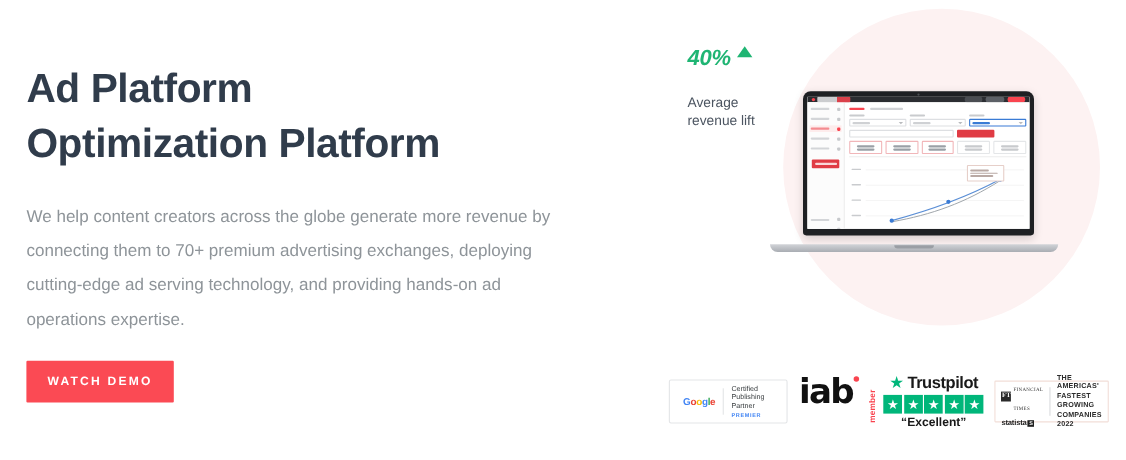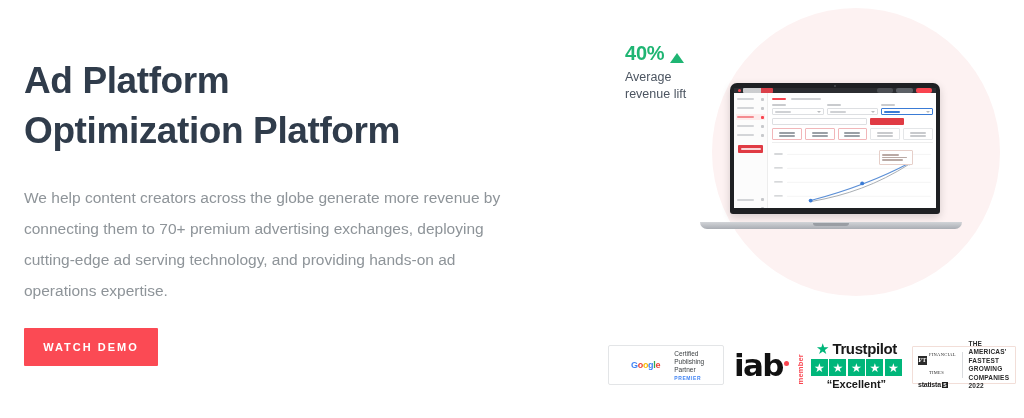--- a/index.html
+++ b/index.html
@@ -41,34 +41,34 @@
     padding: 13px 0;
     width: 131px;
     text-align: center;
     cursor: pointer;
     border-radius: 1px;
   }
   .btn.wide { width: 134px; }
 
   
   .stat { position: absolute; left: 625px; top: 42px; width: 110px; }
-  .stat-top { display: flex; align-items: flex-end; gap: 6px; }
+  .stat-top { display: flex; align-items: flex-start; gap: 6px; font-style: italic; }
   .stat-num {
     font-size: 20px; font-weight: 700; color: #1fb573; letter-spacing: -0.2px;
   }
   .tri-up {
     width: 0; height: 0;
     border-left: 7px solid transparent;
     border-right: 7px solid transparent;
     border-bottom: 10px solid #1fb573;
     display: inline-block;
     margin-bottom: 2px;
   }
   .stat-label {
-    margin-top: 4px;
+    margin-top: 20px;
     font-size: 12.5px;
     line-height: 17px;
     color: #4c5561;
     font-weight: 400;
   }
 
   
   .blob {
     position: absolute;
     left: 712px; top: 8px;
@@ -182,29 +182,29 @@
   .tooltip .ln { height:1.5px; background:#b9a9a4; border-radius:1px; }
   .tooltip .ln.a { width:60%; } .tooltip .ln.b { width:90%; } .tooltip .ln.c { width:75%; }
 
   
   .logos {
     position:absolute; left:608px; top:336px; width:400px; height:58px;
     display:flex; align-items:center; gap:10px;
   }
   .google-badge {
     width:116px; height:40px; border:1px solid #e3e5e7; border-radius:2px;
-    background:#fff; display:flex; align-items:center; padding:0 22px; gap:7px;
+    background:#fff; display:flex; align-items:center; padding:0 12px; gap:7px;
   }
   .gword { font-size:9px; font-weight:700; letter-spacing:-0.3px; white-space:nowrap; }
   .gword .b{color:#4285F4}.gword .r{color:#EA4335}.gword .y{color:#FBBC05}.gword .g{color:#34A853}
   .gdiv { width:1px; height:24px; background:#e3e5e7; }
   .gtxt { font-size:6.5px; line-height:8px; color:#3c4043; font-weight:400; }
   .gprem { font-size:5px; color:#4285F4; font-weight:700; letter-spacing:.6px; margin-top:1px; }
 
-  .iab-wrap { position:relative; display:flex; align-items:center; height:46px; padding-right:12px;}
+  .iab-wrap { position:relative; display:flex; align-items:flex-start; height:46px; padding-right:12px;}
   .iab {
     font-size:31px; font-weight:700; color:#111; letter-spacing:-1.6px; line-height:28px;
     font-family:"DejaVu Sans", sans-serif;
   }
   .iab-dot { width:5px;height:5px;background:#f9444f;border-radius:50%; margin:0 0 4px 1px;}
   .iab-member {
     position:absolute; right:-4px; bottom:4px;
     font-size:7.5px; font-weight:700; color:#f9444f;
     writing-mode: vertical-rl; transform: rotate(180deg);
     letter-spacing:.2px;

